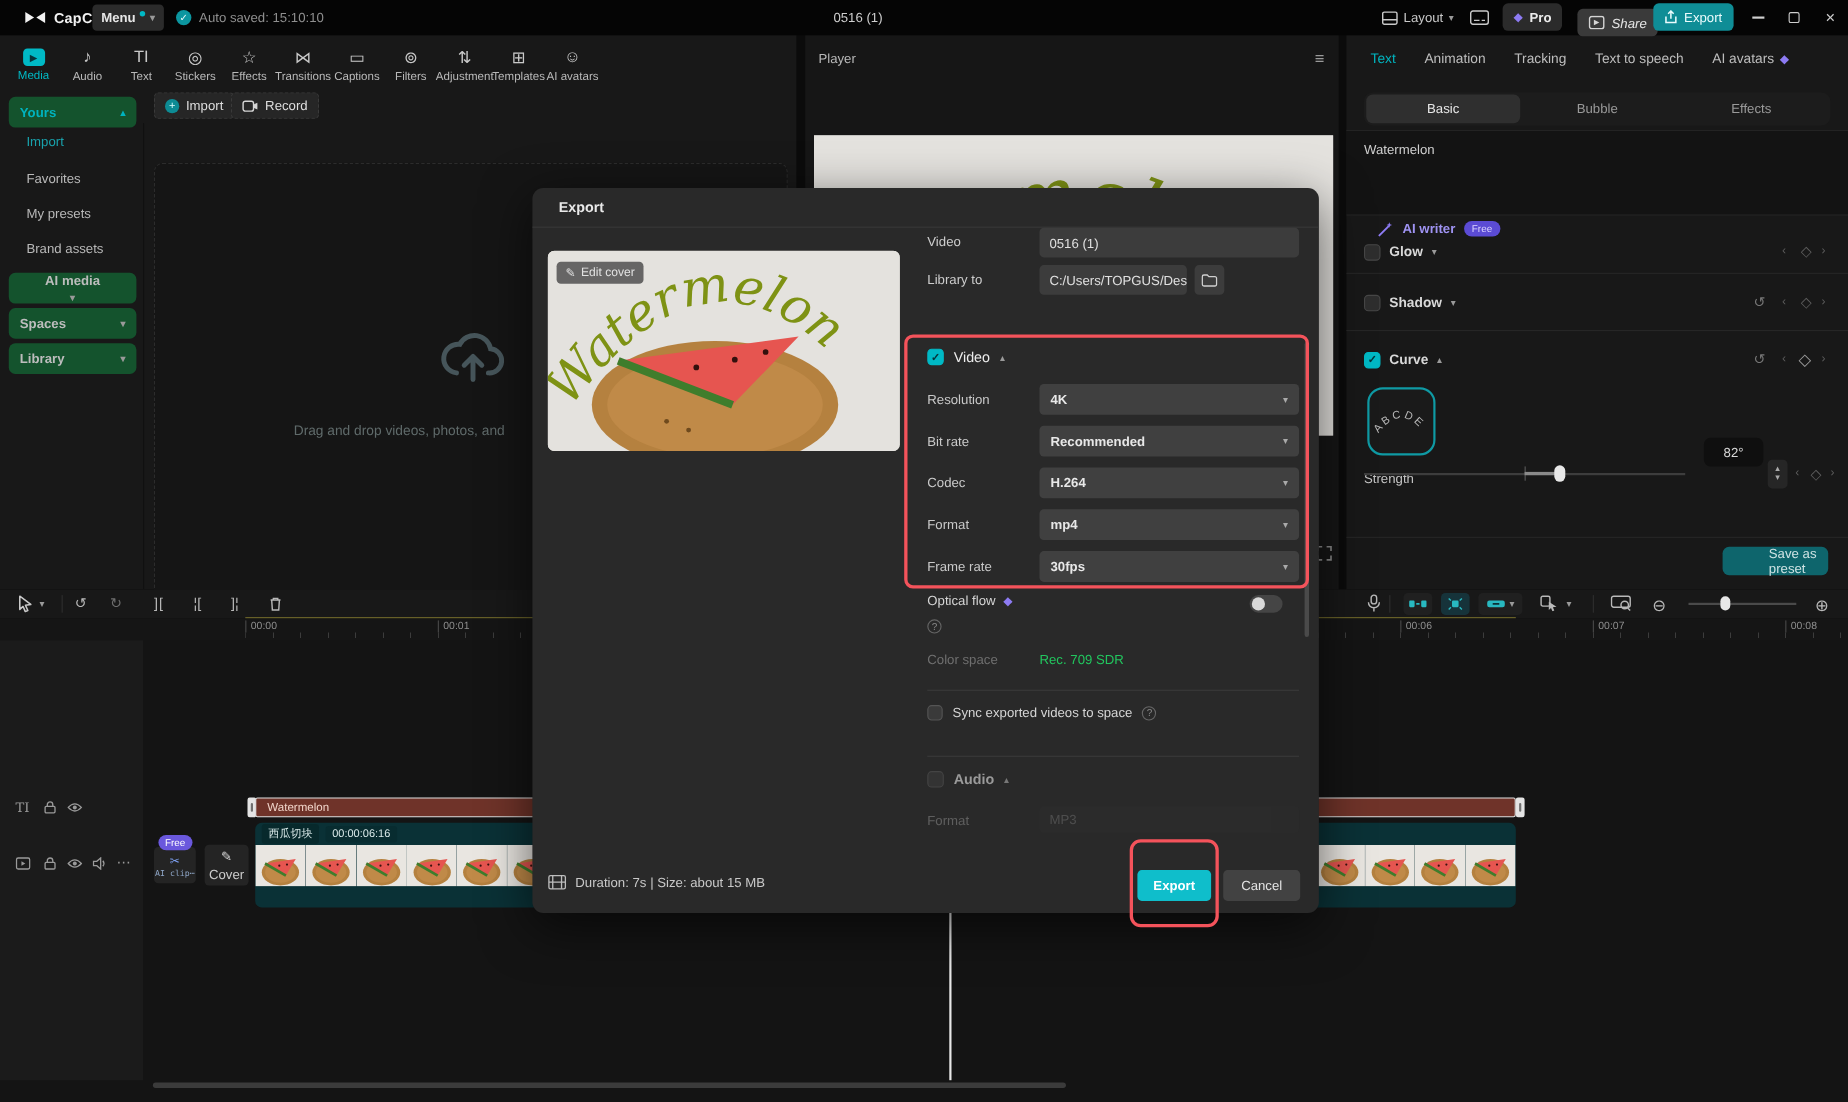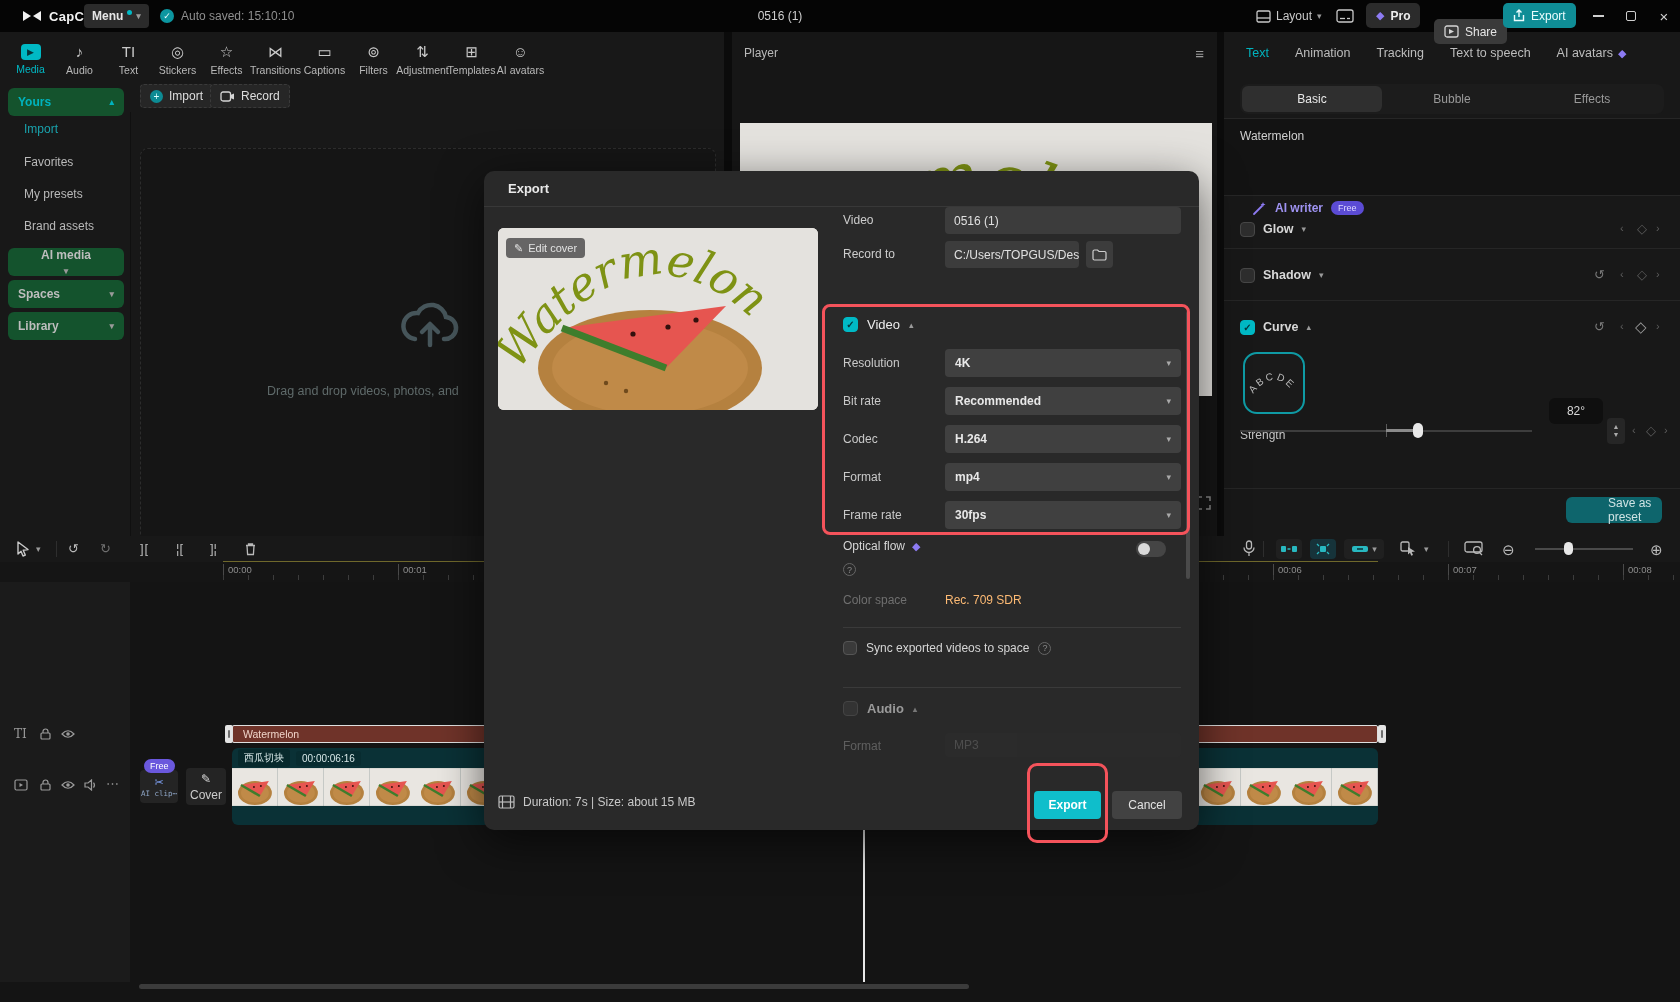--- a/index.html
+++ b/index.html
@@ -160,21 +160,21 @@
     <svg width="18" height="14" viewBox="0 0 18 14">
       <rect x="1" y="1" width="16" height="12" rx="2" fill="none" stroke="#c9c9c9" stroke-width="1.3"></rect>
       <line x1="4" y1="9.5" x2="9" y2="9.5" stroke="#c9c9c9" stroke-width="1.3"></line>
       <line x1="11" y1="9.5" x2="14" y2="9.5" stroke="#c9c9c9" stroke-width="1.3"></line>
     </svg>
   </div>
   <div class="abs flex pill dark" style="left:1366px;top:3px;">
     <span class="gem">◆</span>
       <span style="color:#ececec;font-weight:bold;">Pro</span>
   </div>
-  <div class="abs flex pill gray" style="left:1434px;top:19px;">
+  <div class="abs flex pill gray" style="left:1434px;top:8px;font-style:italic;">
     <svg width="15" height="13" viewBox="0 0 15 13">
       <rect x="1" y="1" width="13" height="11" rx="2" fill="none" stroke="#d5d5d5" stroke-width="1.3"></rect>
       <path d="M5 4 L10 6.5 L5 9 Z" fill="#d5d5d5"></path>
     </svg>
     <span style="color:#e6e6e6;">Share</span>
   </div>
   <div class="abs flex pill teal" style="left:1503px;top:3px;">
     <svg width="12" height="13" viewBox="0 0 12 13">
       <path d="M6 1 L6 8 M3.5 3.5 L6 1 L8.5 3.5" stroke="#eafcfd" stroke-width="1.4" fill="none"></path>
       <path d="M1.5 6 L1.5 11.5 L10.5 11.5 L10.5 6" stroke="#eafcfd" stroke-width="1.4" fill="none"></path>
@@ -839,21 +839,21 @@
     </svg>
     <div id="edit-cover" class="abs flex">
       <span>✎</span>
         <span>Edit cover</span>
     </div>
   </div>
 
   <div class="dlg-label" style="top:42px;">Video</div>
   <div class="dlg-input" style="top:36px;">0516 (1)</div>
 
-  <div class="dlg-label" style="top:76px;">Record to</div>
+  <div class="dlg-label" style="top:76px;">Library to</div>
   <div class="dlg-input" style="top:70px;width:134px;">C:/Users/TOPGUS/Desktop/0516 (1)....</div>
   <div id="folder-btn" class="abs">
     <svg width="15" height="12" viewBox="0 0 15 12">
       <path d="M1 2.5 a1.5 1.5 0 0 1 1.5 -1.5 H5.5 L7 2.5 H12.5 a1.5 1.5 0 0 1 1.5 1.5 V9.5 a1.5 1.5 0 0 1 -1.5 1.5 H2.5 A1.5 1.5 0 0 1 1 9.5 Z" fill="none" stroke="#cfcfcf" stroke-width="1.2"></path>
     </svg>
   </div>
 
   <div class="abs flex" style="left:359px;top:146px;gap:9px;">
     <span class="cbx checked">✓</span>
     <span style="color:#ececec;font-weight:normal;font-size:13px;">Video</span>
@@ -906,21 +906,21 @@
   <div class="abs flex" style="left:359px;top:368px;gap:7px;">
     <span style="color:#d5d5d5;">Optical flow</span>
     <span class="gem">◆</span>
   </div>
   <div class="toggle" style="left:652px;top:370px;">
       <span class="knob"></span>
     </div>
   <div class="abs qmark" style="left:359px;top:392px;">?</div>
 
   <div class="dlg-label" style="top:422px;color:#6f6f6f;">Color space</div>
-  <div class="abs" style="left:461px;top:422px;color:#fdba74;">Rec. 709 SDR</div>
+  <div class="abs" style="left:461px;top:422px;color:#22c55e;">Rec. 709 SDR</div>
 
   <div class="dlg-divider" style="top:456px;"></div>
 
   <div class="abs flex" style="left:359px;top:470px;gap:9px;">
     <span class="cbx" style="width:14px;height:14px;background:#3a3a3a;border-color:#555;"></span>
     <span style="color:#d5d5d5;">Sync exported videos to space</span>
     <span class="qmark">?</span>
   </div>
 
   <div class="dlg-divider" style="top:516px;"></div>

